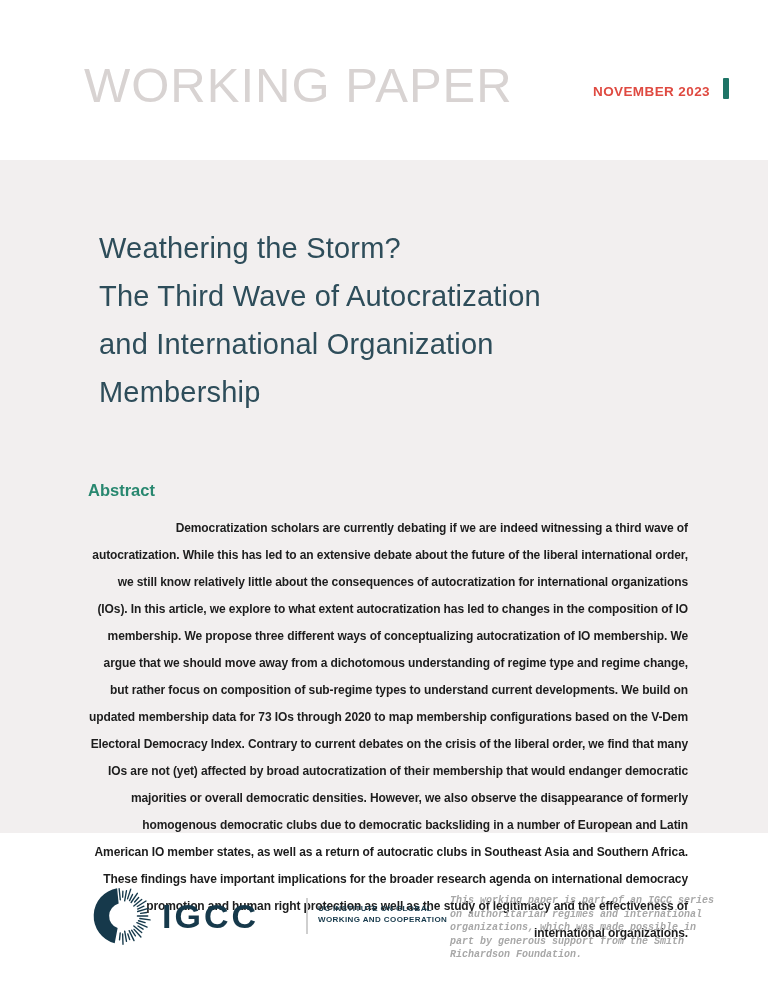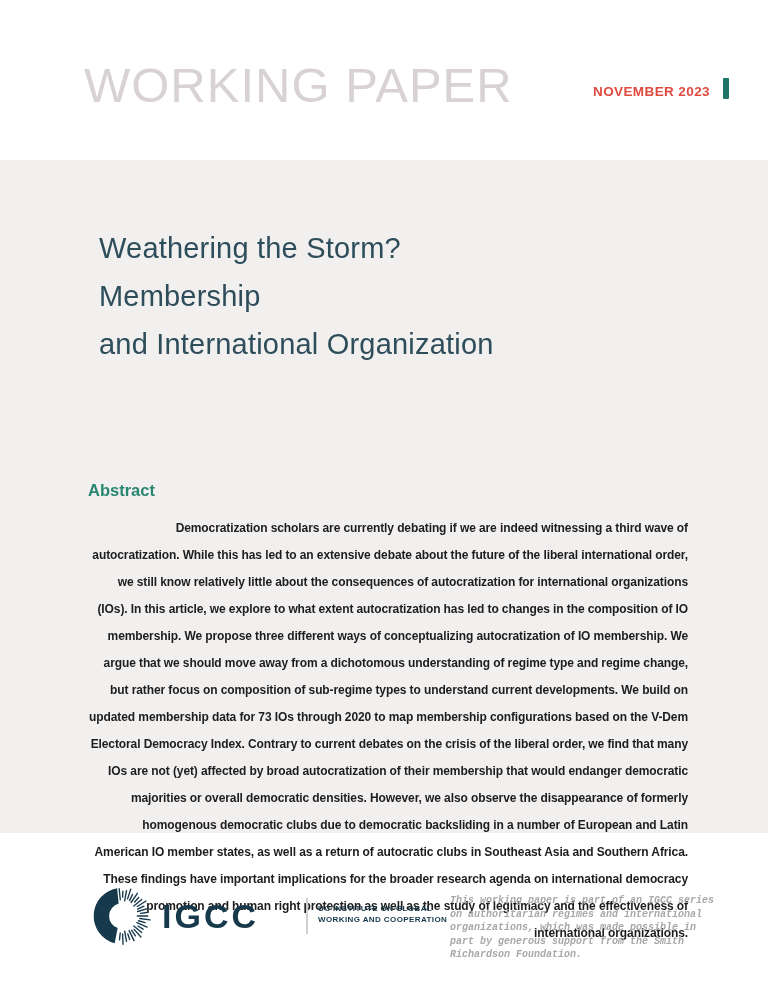--- a/index.html
+++ b/index.html
@@ -131,22 +131,23 @@
 
   <div class="kicker">WORKING PAPER</div>
 
   <div class="date-block">
     <span class="date-text">NOVEMBER 2023</span>
     <span class="date-bar"></span>
   </div>
 
   <div class="title">
     <div>Weathering the Storm?</div>
+    <div>The Third Wave of Autocratization</div>
+    <div>and International Organization</div>
     <div>Membership</div>
-    <div>and International Organization</div>
   </div>
 
 
   <div class="abstract-heading">Abstract</div>
 
   <div class="abstract-body">Democratization scholars are currently debating if we are indeed witnessing a third wave of autocratization. While this has led to an extensive debate about the future of the liberal international order, we still know relatively little about the consequences of autocratization for international organizations (IOs). In this article, we explore to what extent autocratization has led to changes in the composition of IO membership. We propose three different ways of conceptualizing autocratization of IO membership. We argue that we should move away from a dichotomous understanding of regime type and regime change, but rather focus on composition of sub-regime types to understand current developments. We build on updated membership data for 73 IOs through 2020 to map membership configurations based on the V-Dem Electoral Democracy Index. Contrary to current debates on the crisis of the liberal order, we find that many IOs are not (yet) affected by broad autocratization of their membership that would endanger democratic majorities or overall democratic densities. However, we also observe the disappearance of formerly homogenous democratic clubs due to democratic backsliding in a number of European and Latin American IO member states, as well as a return of autocratic clubs in Southeast Asia and Southern Africa. These findings have important implications for the broader research agenda on international democracy promotion and human right protection as well as the study of legitimacy and the effectiveness of international organizations.</div>
 
   <svg class="footer-logo-mark" viewBox="0 0 70 70" xmlns="http://www.w3.org/2000/svg">
     <path id="logo-crescent" d="M 29.3 2.5 A 33 33 0 0 0 26.5 66.9 L 29.9 49.1 A 15 15 0 0 1 31.1 20.5 Z" fill="#16394b"></path>
     <g id="logo-rays">

